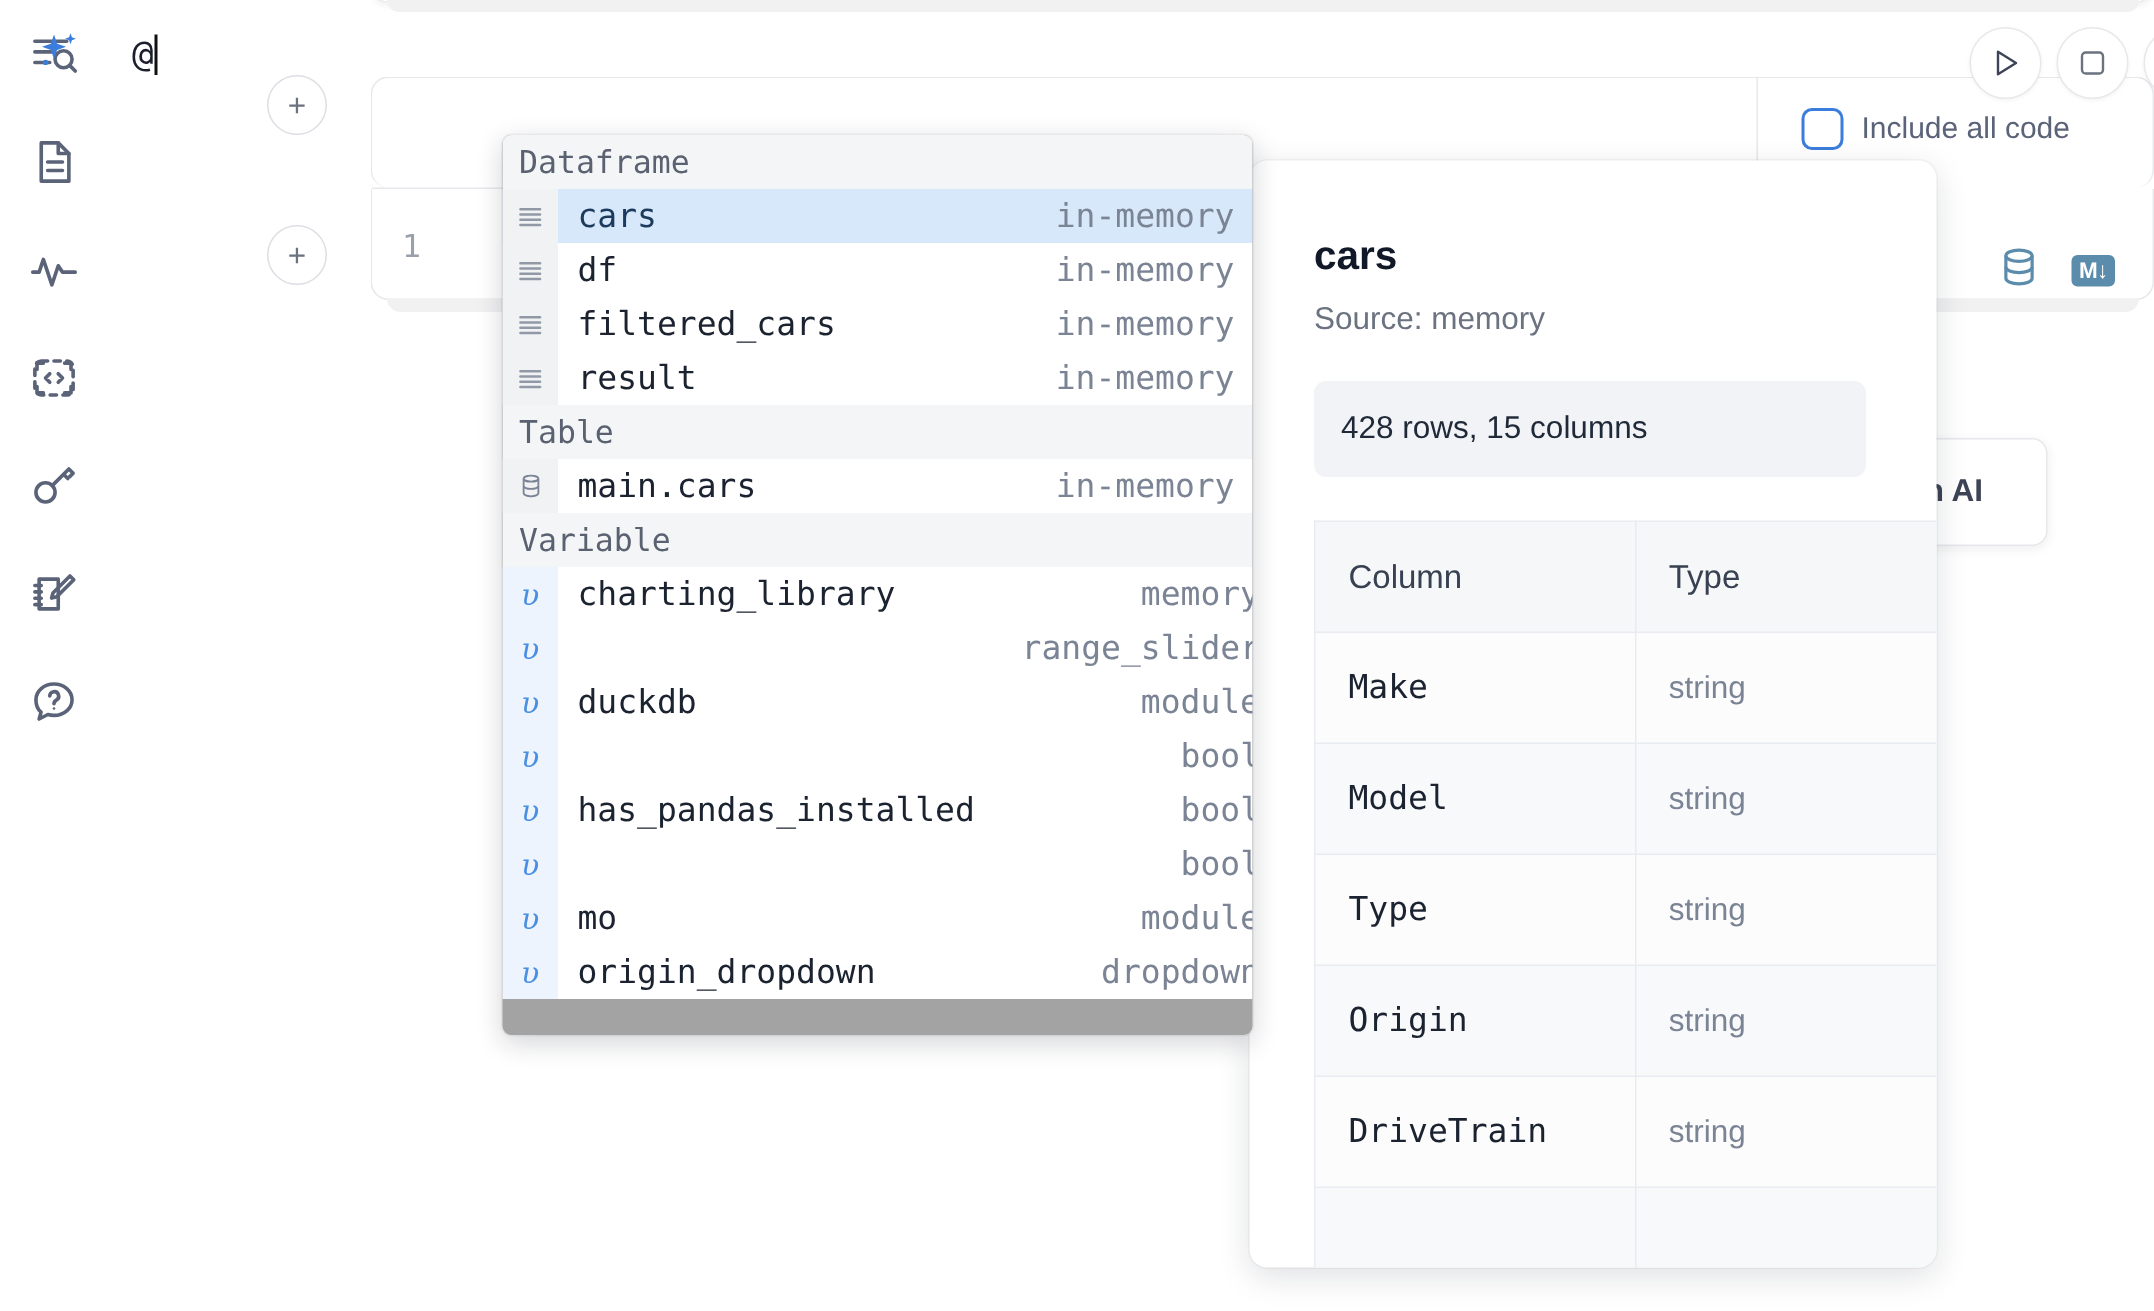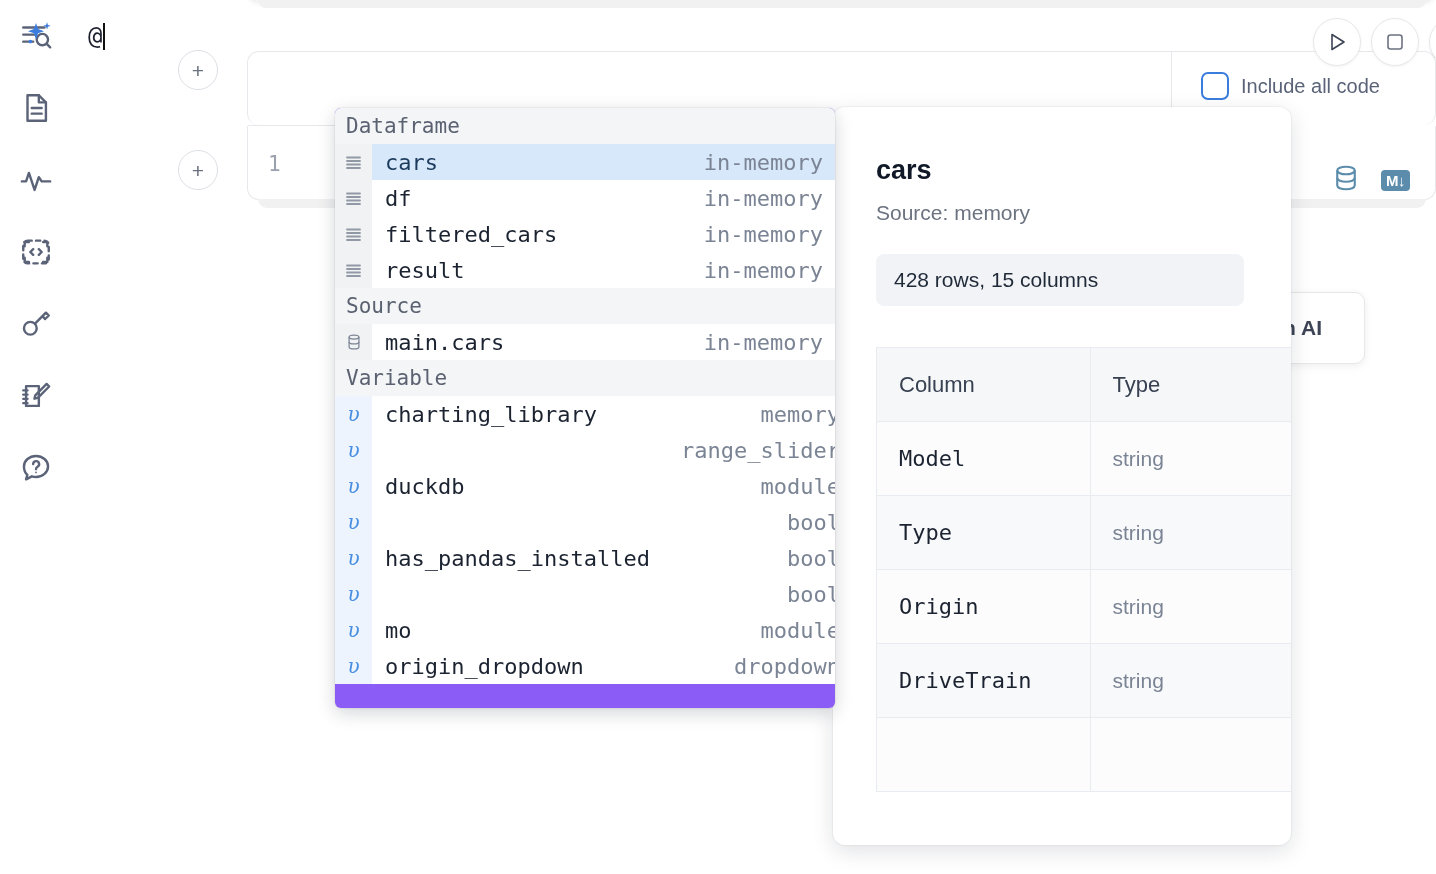--- a/index.html
+++ b/index.html
@@ -103,22 +103,22 @@
     position: absolute; left: 1185px; top: 292px; width: 180px; height: 72px;
     background: #fff; border: 1px solid #e6e8eb; border-radius: 10px;
     box-shadow: 0 2px 8px rgba(0,0,0,.07);
     display: flex; align-items: center; justify-content: flex-end;
     padding-right: 42px;
     font-size: 21px; color: #3d4455; font-weight: 600;
   }
 
   
   .ac {
-    position: absolute; left: 335px; top: 108px; width: 500px; height: 600px;
-    background: #8b5cf6; border-radius: 6px;
+    position: absolute; left: 335px; top: 90px; width: 500px; height: 600px;
+    background: #a3a3a3; border-radius: 6px;
     box-shadow: 0 5px 18px rgba(16,24,40,.18), 0 0 0 1px rgba(16,24,40,.05);
     overflow: hidden; z-index: 30;
   }
   .ac-group {
     height: 36px; display: flex; align-items: center;
     padding-left: 11px; background: #f4f5f7; color: #5a6170;
     font-family: "DejaVu Sans Mono", monospace; font-size: 21px;
   }
   .ac-row {
     height: 36px; display: flex; align-items: center; position: relative;
@@ -150,21 +150,21 @@
   }
   .panel-title {
     position: absolute; left: 43px; top: 48px;
     font-size: 27px; font-weight: 700; color: #111827;
   }
   .panel-source {
     position: absolute; left: 43px; top: 94px;
     font-size: 21px; color: #6b7280;
   }
   .panel-shape {
-    position: absolute; left: 43px; top: 147px; width: 368px; height: 52px;
+    position: absolute; left: 43px; top: 147px; width: 368px; height: 64px;
     background: #f1f3f7; border-radius: 8px;
     display: flex; align-items: center; padding-left: 18px;
     font-size: 21px; color: #1f2937;
   }
   .panel-table {
     position: absolute; left: 43px; top: 240px; width: 428px;
     border-collapse: collapse; table-layout: fixed;
   }
   .panel-table th, .panel-table td {
     border: 1px solid #e8ebf0; text-align: left; padding: 0 22px; height: 74px;
@@ -325,21 +325,21 @@
       </div>
       <div class="ac-row">
         <div class="ac-gutter">
           <svg class="icon-lines" width="19" height="19" viewBox="0 0 19 19" stroke="#9199a6" stroke-width="1.8" stroke-linecap="round">
             <path d="M3 4.5h13M3 8h13M3 11.5h13M3 15h13"></path>
           </svg>
         </div>
         <div class="ac-name">result</div>
         <div class="ac-type">in-memory</div>
       </div>
-      <div class="ac-group">Source</div>
+      <div class="ac-group">Table</div>
       <div class="ac-row">
         <div class="ac-gutter">
           <svg width="18" height="18" viewBox="0 0 22 22" fill="none" stroke="#7b8494" stroke-width="1.5">
             <ellipse cx="11" cy="5" rx="6" ry="2.4"></ellipse>
             <path d="M5 5v12c0 1.3 2.7 2.4 6 2.4s6-1.1 6-2.4V5"></path>
             <path d="M5 11c0 1.3 2.7 2.4 6 2.4s6-1.1 6-2.4"></path>
           </svg>
         </div>
         <div class="ac-name">main.cars</div>
         <div class="ac-type">in-memory</div>
@@ -406,20 +406,24 @@
     <div class="panel-shape">428 rows, 15 columns</div>
     <table class="panel-table">
       <thead>
           <tr id="panel-head">
             <th>Column</th>
             <th>Type</th>
           </tr>
         </thead>
       <tbody id="panel-body">
           <tr>
+            <td class="col-name">Make</td>
+            <td class="col-type">string</td>
+          </tr>
+          <tr>
             <td class="col-name">Model</td>
             <td class="col-type">string</td>
           </tr>
           <tr>
             <td class="col-name">Type</td>
             <td class="col-type">string</td>
           </tr>
           <tr>
             <td class="col-name">Origin</td>
             <td class="col-type">string</td>

